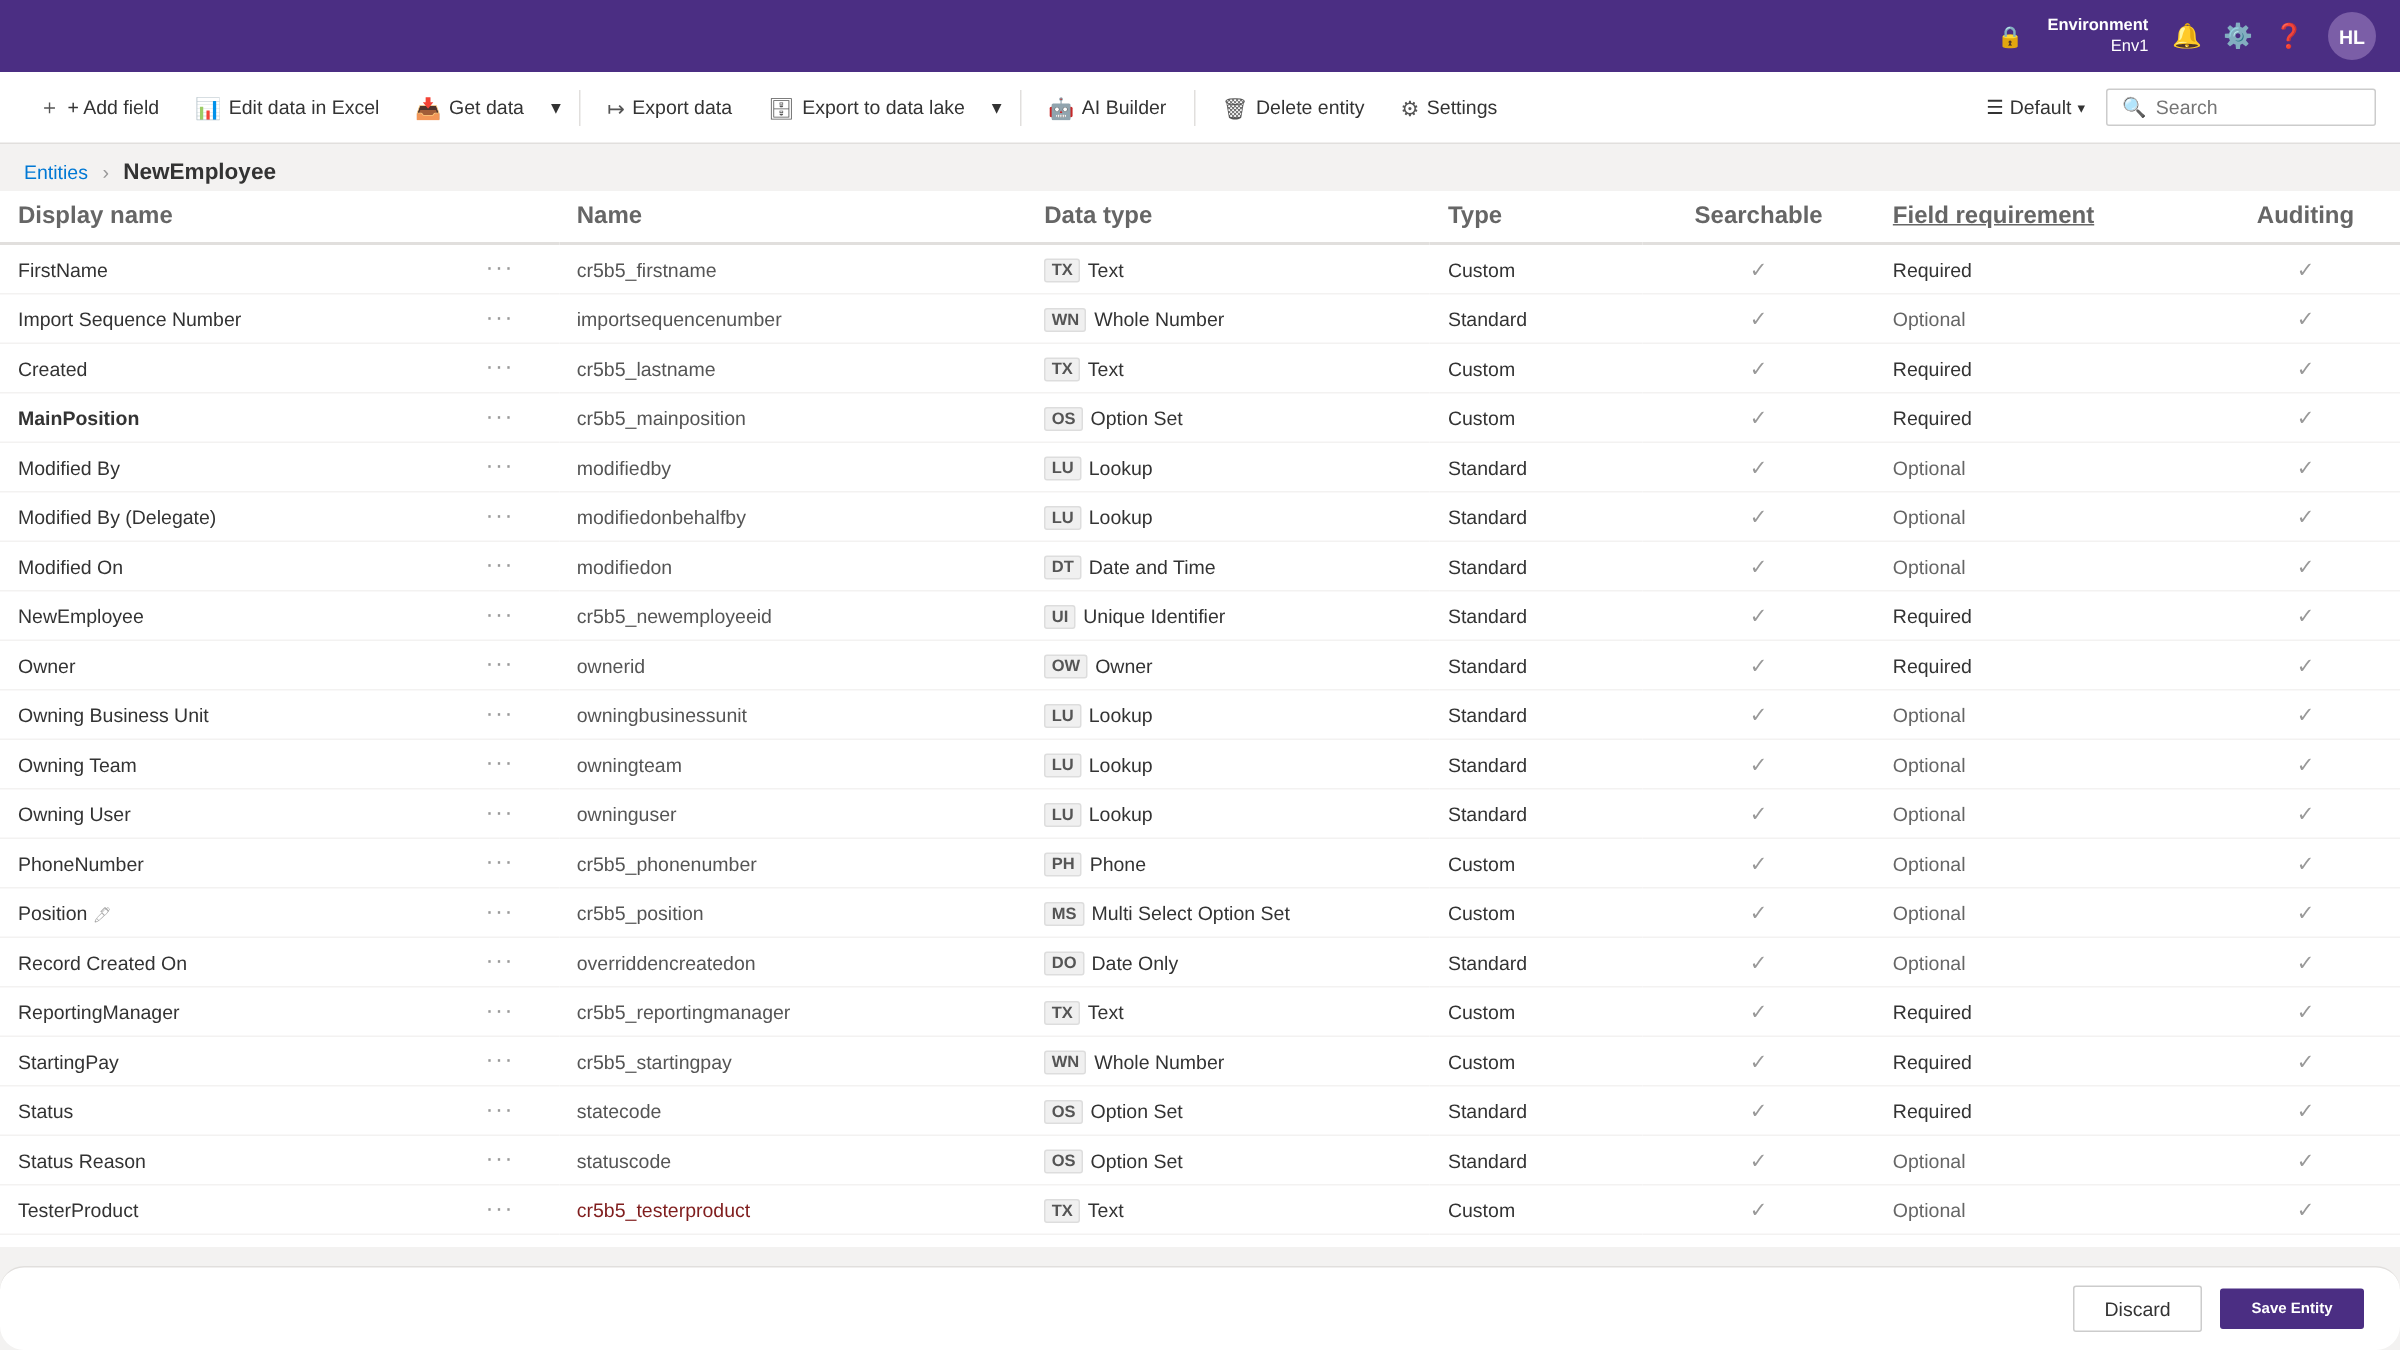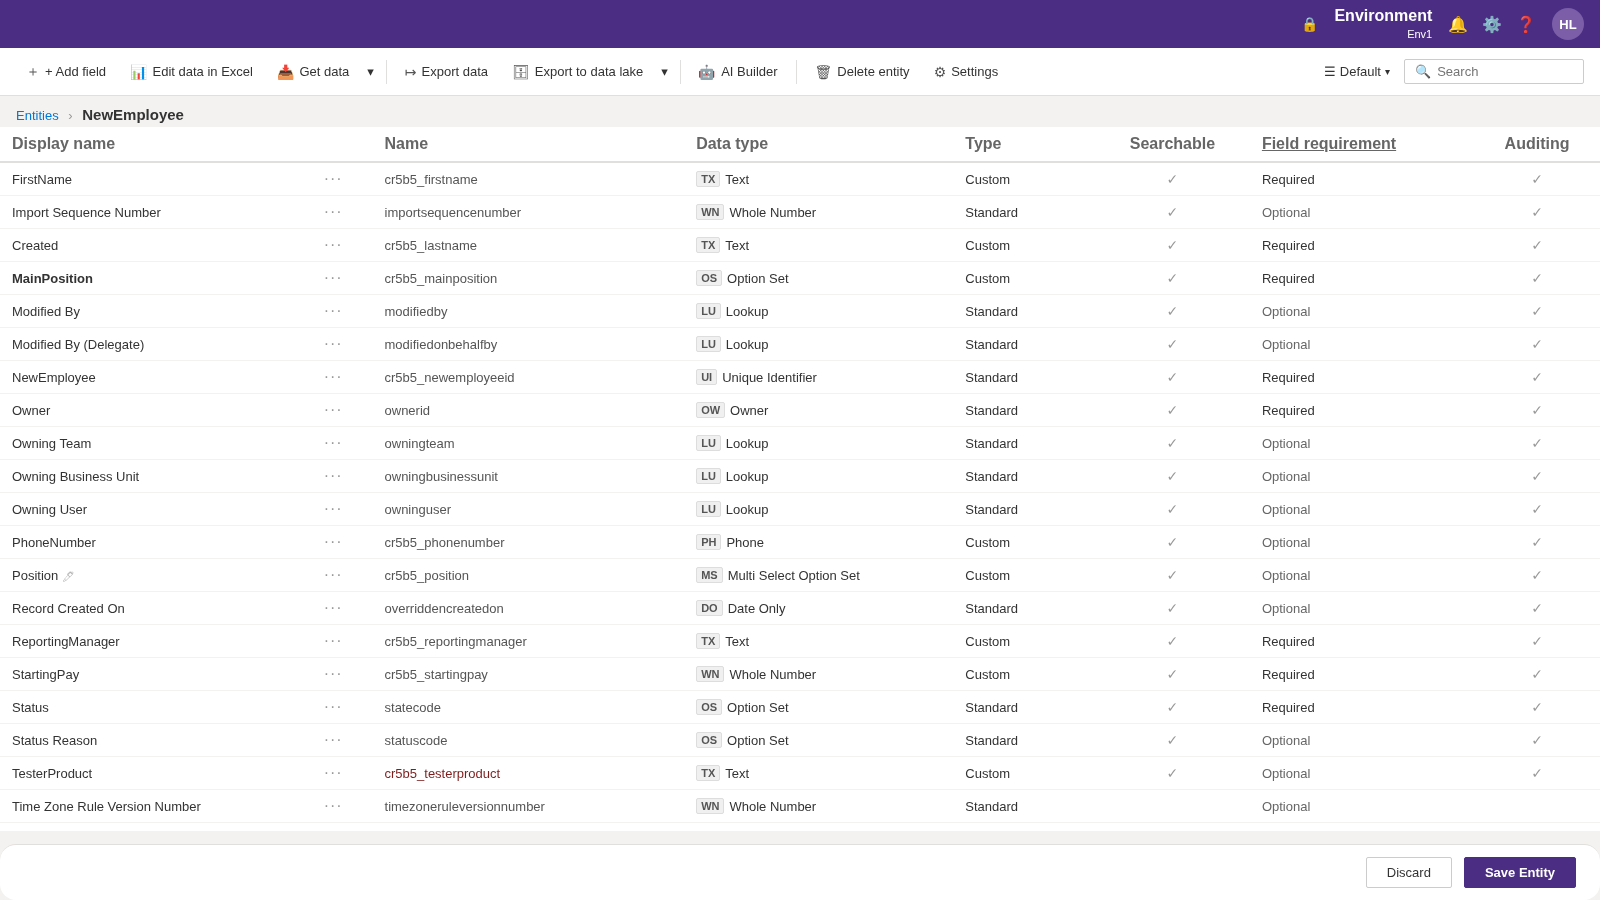--- a/index.html
+++ b/index.html
@@ -16,21 +16,21 @@
       gap: 16px;
     }
     .top-bar-env {
       display: flex;
       flex-direction: column;
       align-items: flex-end;
       color: #fff;
       font-size: 11px;
       line-height: 1.3;
     }
-    .top-bar-env .env-title { font-weight: 600; font-size: 16px; }
+    .top-bar-env .env-title { font-weight: 600; font-size: 11px; }
     .top-bar-icons {
       display: flex;
       gap: 14px;
       align-items: center;
     }
     .top-bar-icons span {
       color: #fff;
       font-size: 16px;
       cursor: pointer;
     }
@@ -193,21 +193,21 @@
       cursor: pointer;
       font-size: 13px;
       color: #333;
     }
     .btn-save {
       padding: 7px 20px;
       border: 1px solid #4b2e83;
       background: #4b2e83;
       border-radius: 2px;
       cursor: pointer;
-      font-size: 13px;
+      font-size: 10px;
       color: #fff;
       font-weight: 600;
     }
 
     .col-name { width: 220px; }
     .col-dots { width: 40px; }
     .col-logname { width: 220px; }
     .col-type { width: 190px; }
     .col-typecat { width: 100px; }
     .col-searchable { width: 80px; text-align: center; }
@@ -386,20 +386,35 @@
         <span class="type-badge">LU</span>
         <span>Lookup</span>
       </span>
     </td>
     <td>Standard</td>
     <td style="text-align:center;"><span class="check-icon">✓</span></td>
     <td class="optional-badge">Optional</td>
     <td style="text-align:center;"><span class="check-icon">✓</span></td>
   </tr>
         <tr>
+    <td style="">Modified On</td>
+    <td><span class="dots-menu">···</span></td>
+    <td style="color:#555;">modifiedon</td>
+    <td>
+      <span class="type-icon">
+        <span class="type-badge">DT</span>
+        <span>Date and Time</span>
+      </span>
+    </td>
+    <td>Standard</td>
+    <td style="text-align:center;"><span class="check-icon">✓</span></td>
+    <td class="optional-badge">Optional</td>
+    <td style="text-align:center;"><span class="check-icon">✓</span></td>
+  </tr>
+        <tr>
     <td style="">NewEmployee</td>
     <td><span class="dots-menu">···</span></td>
     <td style="color:#555;">cr5b5_newemployeeid</td>
     <td>
       <span class="type-icon">
         <span class="type-badge">UI</span>
         <span>Unique Identifier</span>
       </span>
     </td>
     <td>Standard</td>
@@ -416,38 +431,38 @@
         <span class="type-badge">OW</span>
         <span>Owner</span>
       </span>
     </td>
     <td>Standard</td>
     <td style="text-align:center;"><span class="check-icon">✓</span></td>
     <td class="required-badge">Required</td>
     <td style="text-align:center;"><span class="check-icon">✓</span></td>
   </tr>
         <tr>
-    <td style="">Owning Team</td>
-    <td><span class="dots-menu">···</span></td>
-    <td style="color:#555;">owningteam</td>
+    <td style="">Owning Business Unit</td>
+    <td><span class="dots-menu">···</span></td>
+    <td style="color:#555;">owningbusinessunit</td>
     <td>
       <span class="type-icon">
         <span class="type-badge">LU</span>
         <span>Lookup</span>
       </span>
     </td>
     <td>Standard</td>
     <td style="text-align:center;"><span class="check-icon">✓</span></td>
     <td class="optional-badge">Optional</td>
     <td style="text-align:center;"><span class="check-icon">✓</span></td>
   </tr>
         <tr>
-    <td style="">Owning Business Unit</td>
-    <td><span class="dots-menu">···</span></td>
-    <td style="color:#555;">owningbusinessunit</td>
+    <td style="">Owning Team</td>
+    <td><span class="dots-menu">···</span></td>
+    <td style="color:#555;">owningteam</td>
     <td>
       <span class="type-icon">
         <span class="type-badge">LU</span>
         <span>Lookup</span>
       </span>
     </td>
     <td>Standard</td>
     <td style="text-align:center;"><span class="check-icon">✓</span></td>
     <td class="optional-badge">Optional</td>
     <td style="text-align:center;"><span class="check-icon">✓</span></td>

